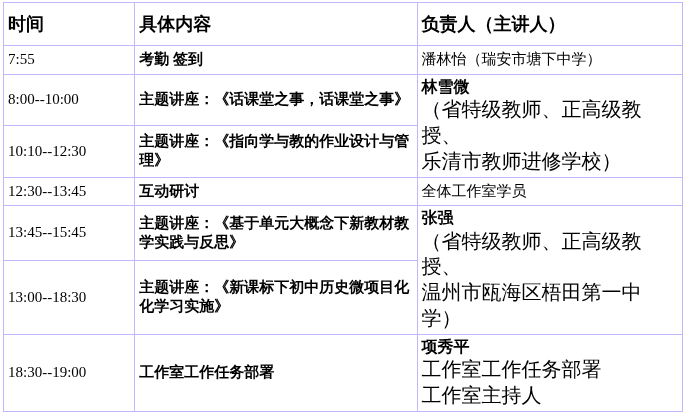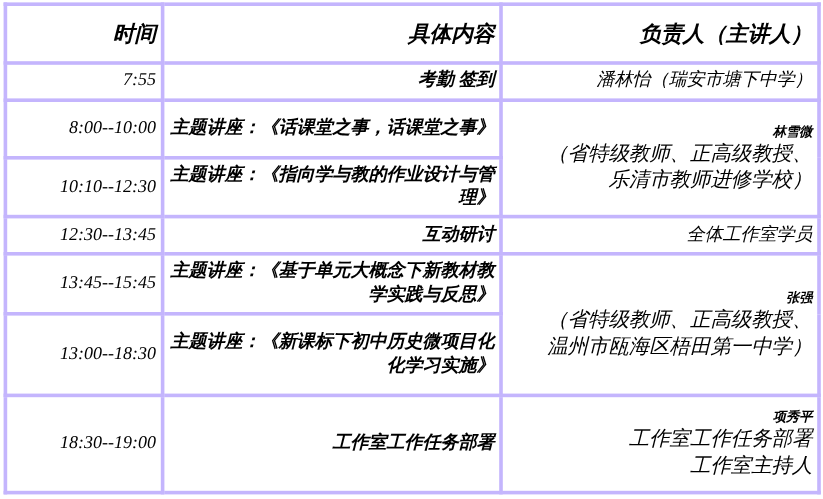--- a/index.html
+++ b/index.html
@@ -20,27 +20,26 @@
     box-sizing: border-box;
     padding: 2px 3px 2px 3px;
   }
   table.schedule {
     width: 680px;
     height: 410px;
     border-collapse: collapse;
     table-layout: fixed;
   }
   table.schedule td {
-    border: 3px solid #c4b5fd;
-    text-align: right;
+    border: 1px solid #c4b5fd;
+    text-align: left;
     vertical-align: middle;
     padding: 2px 4px;
     line-height: 1.28;
     font-size: 15px;
-    font-style: italic;
   }
   col.c-time   { width: 131px; }
   col.c-detail { width: 282px; }
   col.c-person { width: 265px; }
 
   tr.head td {
     font-size: 18px;
     font-weight: bold;
     height: 38px;
   }
@@ -52,27 +51,27 @@
     font-weight: bold;
   }
   .cell-detail.plain {
     font-weight: bold;
     margin-top: 35px;
   }
   .cell-person {
     font-size: 15px;
   }
   .person-name {
-    font-size: 11px;
+    font-size: 16px;
     font-weight: bold;
     display: block;
   }
   .person-sub {
     display: block;
-    font-size: 17px;
+    font-size: 20px;
   }
   .r-755 { height: 28px; }
   .r-810 { height: 44px; margin-top: 16px; }
   .r-1010 { height: 44px; }
   .r-1230 { height: 28px; }
   .r-1345 { height: 46px; margin-top: 24px; }
   .r-1600 { height: 62px; }
   .r-1830 { height: 74px; }
 </style>
 </head>

